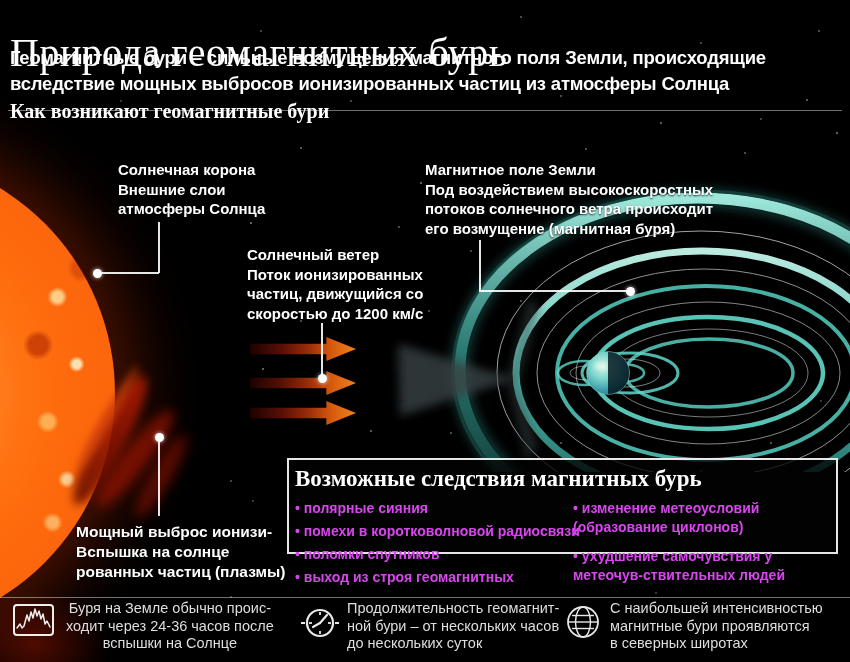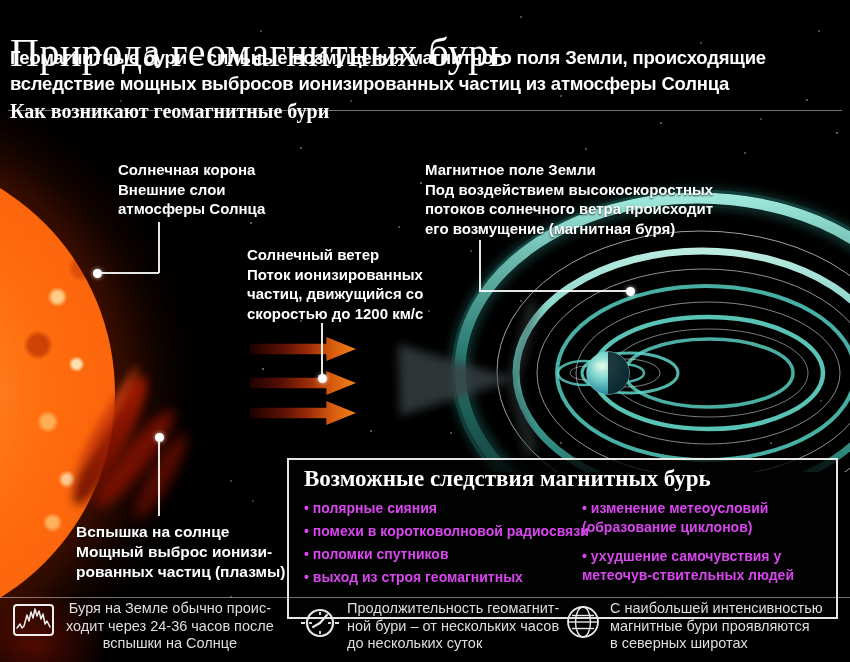--- a/index.html
+++ b/index.html
@@ -71,22 +71,22 @@
   .vline{width:1.5px;} .hline{height:1.5px;}
   .dot{position:absolute;width:9px;height:9px;border-radius:50%;background:#fff;
        box-shadow:0 0 4px rgba(255,255,255,.8);}
 
   
   .lbl{position:absolute;font-size:15px;font-weight:700;line-height:19.5px;color:#fff;
        text-shadow:0 1px 2px rgba(0,0,0,.8);}
   .lbl span{display:block;}
 
   
-  .box{position:absolute;left:287px;top:458px;width:551px;height:161px;box-sizing:border-box;
-       border:2px solid rgba(255,255,255,.9);background:rgba(3,3,3,.78);padding:6px 12px 0 15px;}
+  .box{position:absolute;left:287px;top:458px;width:551px;height:96px;box-sizing:border-box;
+       border:2px solid rgba(255,255,255,.9);background:rgba(3,3,3,.78);padding:6px 12px 0 6px;}
   .box-title{font-family:"Liberation Serif",serif;font-size:23px;font-weight:700;margin:0 0 7px 0;}
   .cols{display:flex;}
   .col-l{width:278px;}
   .col-r{width:258px;}
   .bullet{font-size:14px;font-weight:700;line-height:18px;color:#d946ef;}
   .col-l .bullet{white-space:nowrap;margin-bottom:5px;}
   .col-r .bullet{line-height:19px;margin-bottom:10px;}
   .bullet::before{content:"• ";}
 
   
@@ -202,22 +202,22 @@
     <span>частиц, движущийся со</span>
     <span>скоростью до 1200 км/с</span>
   </div>
   <div class="lbl" style="left:425px;top:160px;">
     <span>Магнитное поле Земли</span>
     <span>Под воздействием высокоскоростных</span>
     <span>потоков солнечного ветра происходит</span>
     <span>его возмущение (магнитная буря)</span>
   </div>
   <div class="lbl" style="left:76px;top:522px;font-size:15.5px;line-height:20px;">
+    <span>Мощный выброс ионизи-</span>
     <span>Вспышка на солнце</span>
-    <span>Мощный выброс ионизи-</span>
     <span>рованных частиц (плазмы)</span>
   </div>
 
   <div class="box">
     <div class="box-title">Возможные следствия магнитных бурь</div>
     <div class="cols">
       <div class="col-l">
         <div class="bullet">полярные сияния</div>
         <div class="bullet">помехи в коротковолновой радиосвязи</div>
         <div class="bullet">поломки спутников</div>

